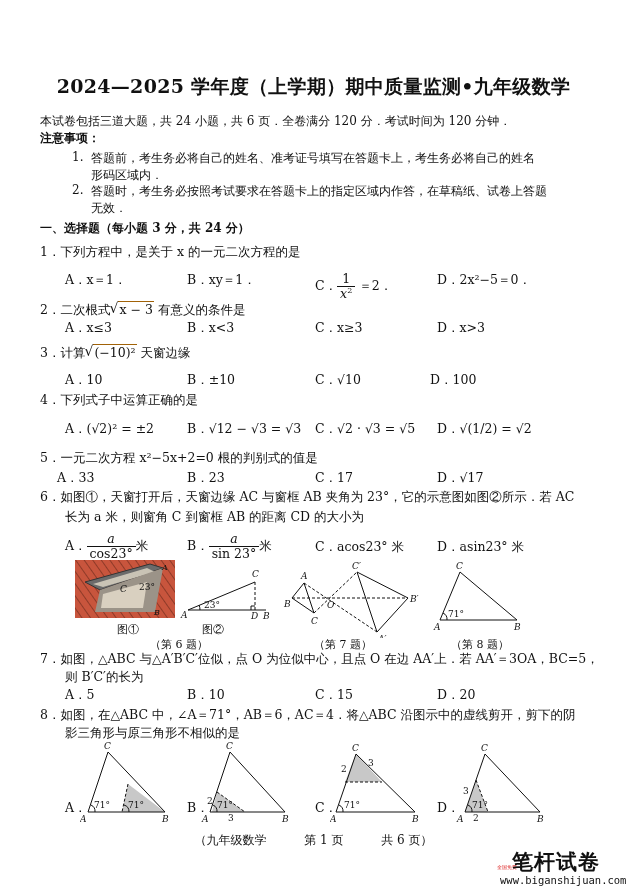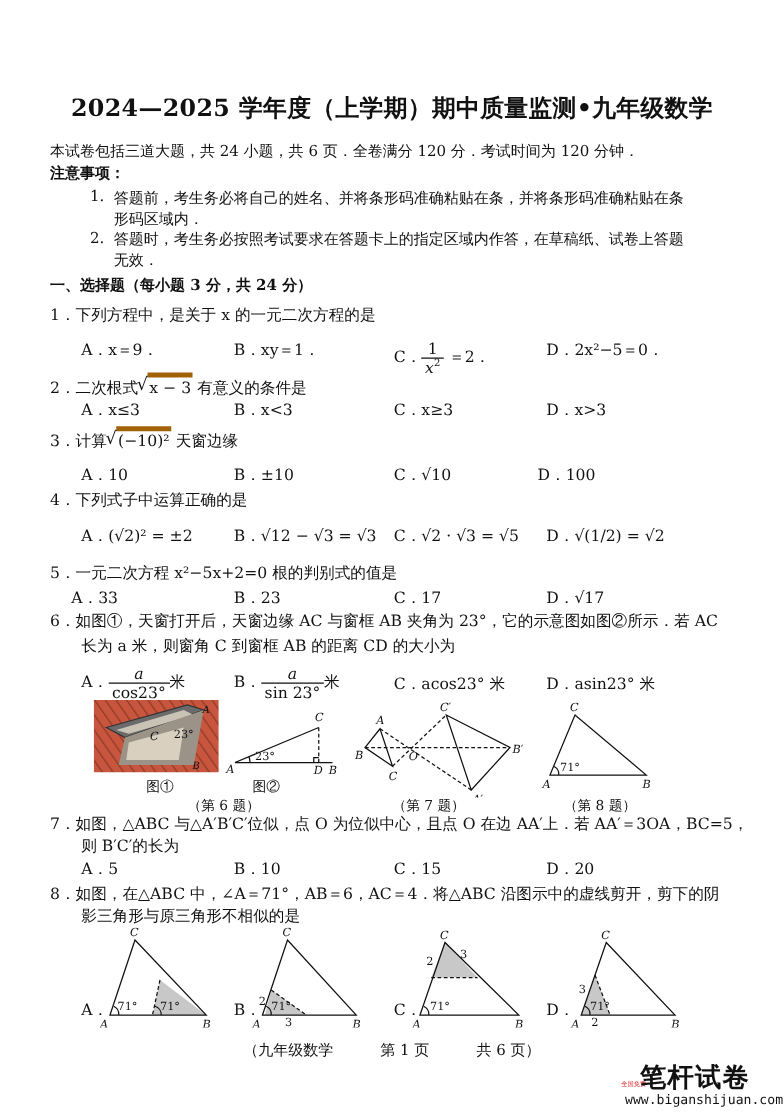--- a/index.html
+++ b/index.html
@@ -8,49 +8,49 @@
   .title{left:0;width:627px;top:74px;text-align:center;font-size:19px;font-weight:bold;letter-spacing:0.3px;}
   .intro{left:40px;top:113px;font-size:12px;}
   .notice-h{left:40px;top:130px;font-size:12px;font-weight:bold;}
   .ni{font-size:12px;}
   .sec{left:40px;top:220px;font-size:12px;font-weight:bold;}
   .q{font-size:12.5px;}
   .opt{font-size:12.5px;}
   i{font-style:italic;}
   .sqrt{display:inline-block;position:relative;padding-left:8px;}
   .sqrt::before{content:"√";position:absolute;left:-1px;top:-2px;font-size:14px;}
-  .sqrt .ov{border-top:4px solid #a16207;padding:0 1px;}
+  .sqrt .ov{border-top:1px solid #a16207;padding:0 1px;}
   .frac{display:inline-block;vertical-align:middle;text-align:center;line-height:1.1;}
   .frac .n{display:block;border-bottom:1px solid #111;padding:0 3px;}
   .frac .d{display:block;padding:0 3px;}
   .cap{font-size:11px;}
   .footer{left:0;width:627px;top:832px;text-align:center;font-size:12px;}
   .wm1{left:512px;top:848px;font-family:"DejaVu Sans","Liberation Sans",sans-serif;font-size:21px;font-weight:bold;letter-spacing:1px;}
   .wm2{left:500px;top:874px;font-family:"DejaVu Sans Mono","Liberation Mono",monospace;font-size:10.5px;}
   .wmbadge{left:497px;top:864px;font-size:5px;color:#d22;font-family:"DejaVu Sans",sans-serif;}
 </style>
 </head>
 <body>
 
 <div class="abs title">2024—2025 学年度（上学期）期中质量监测•九年级数学</div>
 <div class="abs intro">本试卷包括三道大题，共 24 小题，共 6 页．全卷满分 120 分．考试时间为 120 分钟．</div>
 <div class="abs notice-h">注意事项：</div>
 <div class="abs ni" style="left:72px;top:150px;">1.</div>
-<div class="abs ni" style="left:91px;top:150px;">答题前，考生务必将自己的姓名、并将条形码准确粘贴在条，并将条形码准确粘贴在条</div>
+<div class="abs ni" style="left:91px;top:150px;">答题前，考生务必将自己的姓名、准考证号填写在答题卡上，考生务必将自己的姓名</div>
 <div class="abs ni" style="left:91px;top:167px;">形码区域内．</div>
 <div class="abs ni" style="left:72px;top:183px;">2.</div>
 <div class="abs ni" style="left:91px;top:183px;">答题时，考生务必按照考试要求在答题卡上的指定区域内作答，在草稿纸、试卷上答题</div>
 <div class="abs ni" style="left:91px;top:200px;">无效．</div>
 
 <div class="abs sec">一、选择题（每小题 3 分，共 24 分）</div>
 
 <div class="abs q" style="left:40px;top:244px;">
   <span>1．</span><span>下列方程中，是关于 x 的一元二次方程的是</span>
 </div>
-<div class="abs opt" style="left:65px;top:272px;">A．x＝9．</div>
+<div class="abs opt" style="left:65px;top:272px;">A．x＝1．</div>
 <div class="abs opt" style="left:187px;top:272px;">B．xy＝1．</div>
 <div class="abs opt" style="left:315px;top:272px;">
   <span>C．</span><span class="frac"><span class="n">1</span><span class="d"><i>x</i><sup style="font-size:8px">2</sup></span></span> ＝2．
 </div>
 <div class="abs opt" style="left:437px;top:272px;">D．2x²−5＝0．</div>
 
 <div class="abs q" style="left:40px;top:302px;">
   <span>2．</span><span>二次根式</span><span class="sqrt"><span class="ov">x − 3</span></span> <span>有意义的条件是</span>
 </div>
 <div class="abs opt" style="left:65px;top:320px;">A．x≤3</div>

